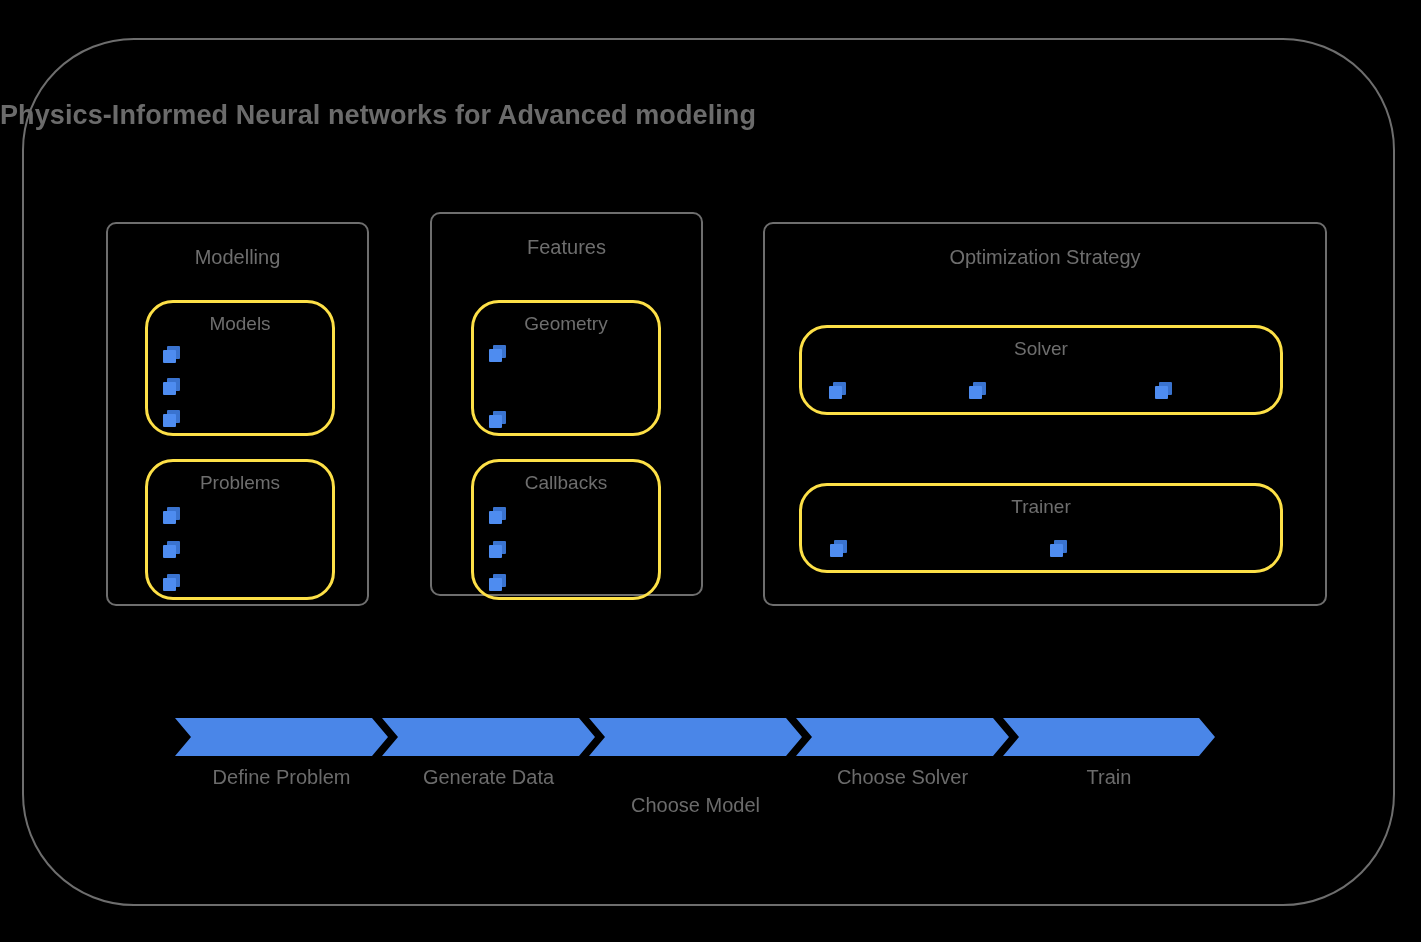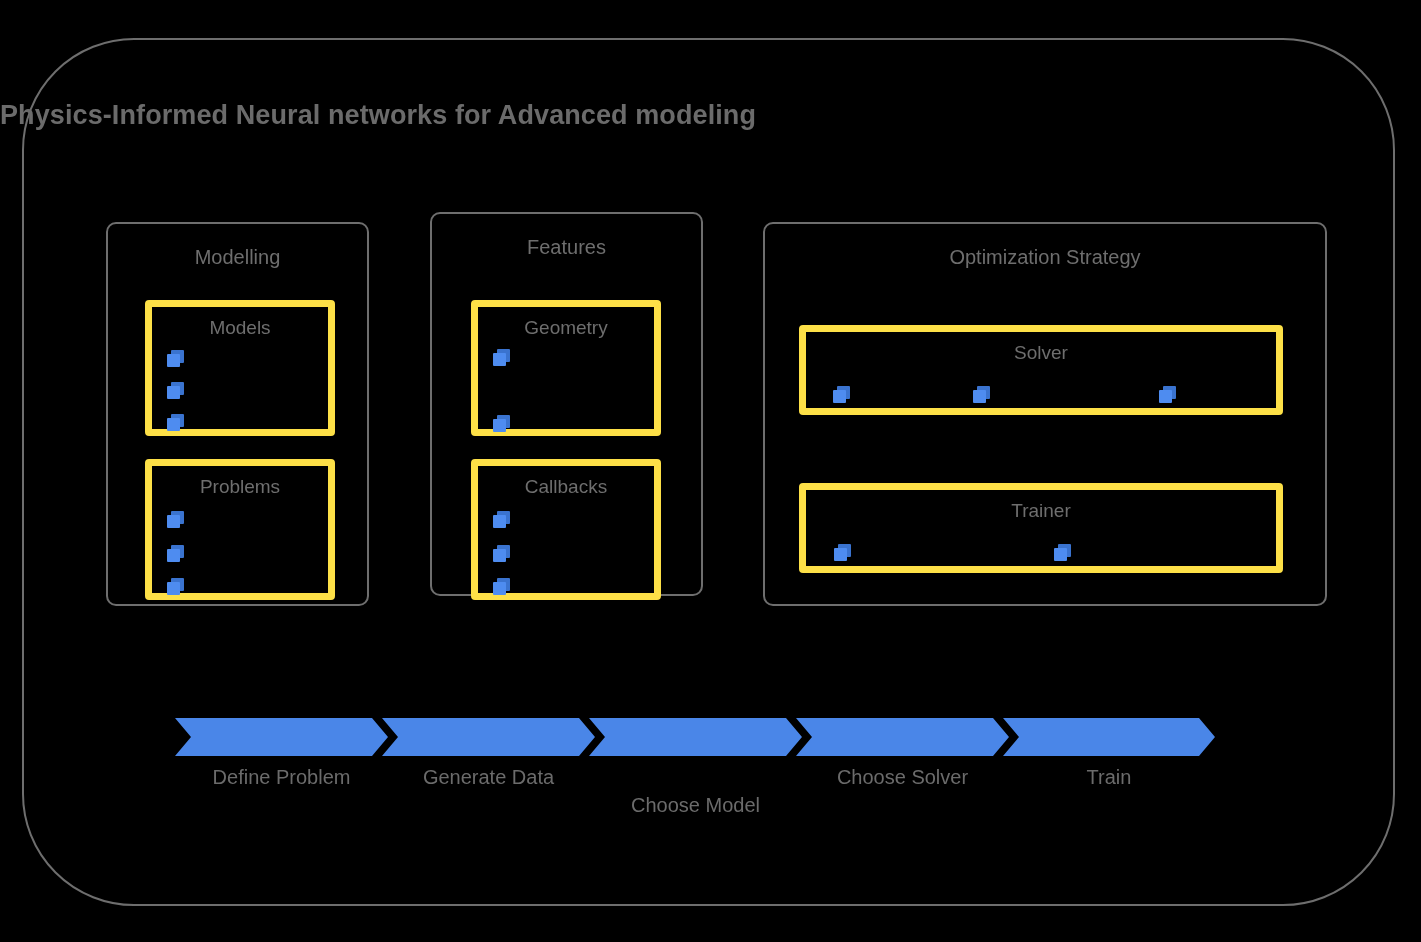--- a/index.html
+++ b/index.html
@@ -66,22 +66,22 @@
     font-size: 20px;
     font-weight: normal;
     color: #6e6e6e;
     white-space: nowrap;
   }
 
   
   .card-box {
     position: absolute;
     box-sizing: border-box;
-    border: 7px solid #fde047;
-    border-radius: 4px;
+    border: 3px solid #fde047;
+    border-radius: 28px;
     background: transparent;
   }
   .card-label {
     position: absolute;
     left: 0;
     top: 10px;
     width: 100%;
     text-align: center;
     font-size: 19px;
     font-weight: normal;

